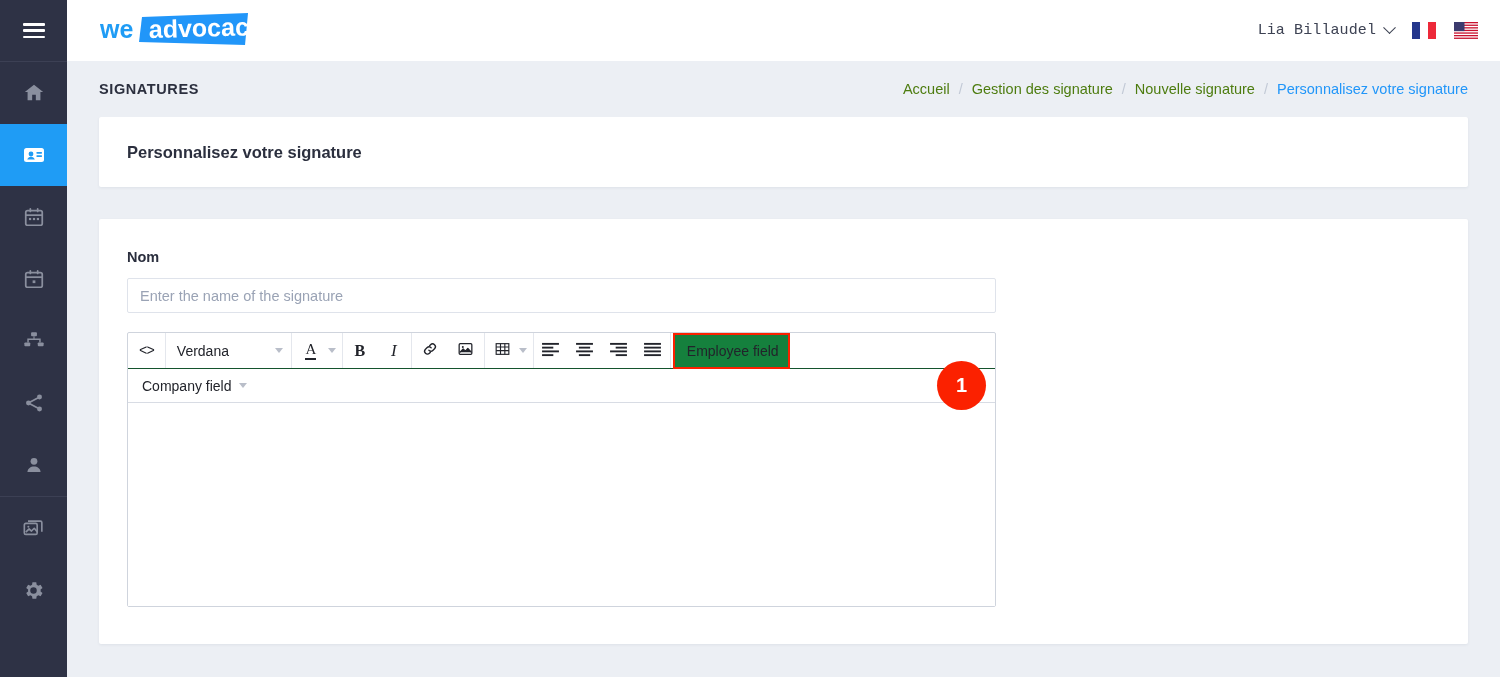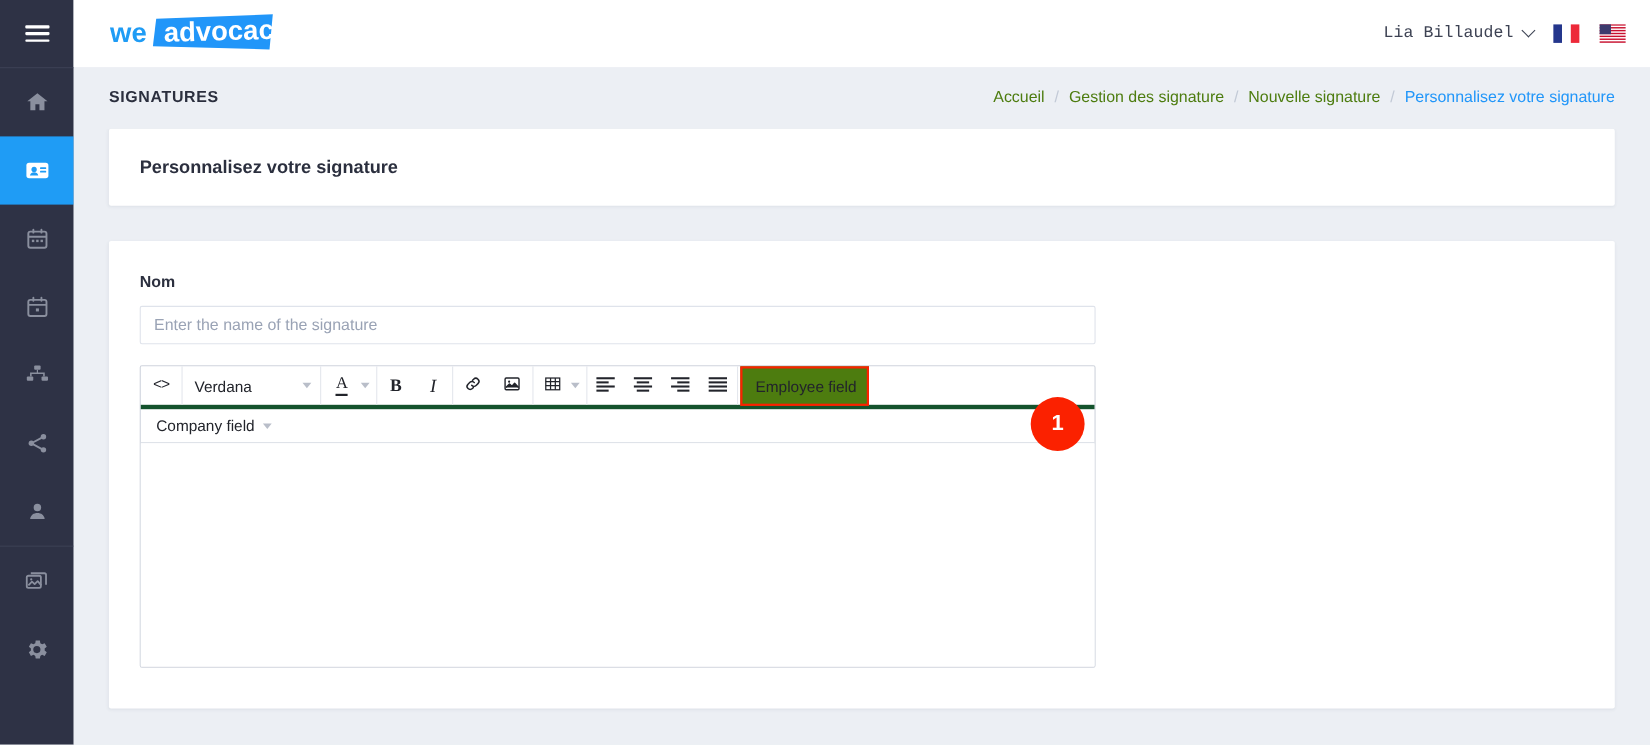--- a/index.html
+++ b/index.html
@@ -81,21 +81,21 @@
     padding: 0 12px; font-size: 14.5px; color: #701a75;
     font-family: "Liberation Sans", sans-serif;
     background: #fff; outline: none;
   }
   .text-input::placeholder { color: #9aa3b5; }
 
   
   .editor { width: 869px; margin-top: 19px; border: 1px solid #cfd4dd; border-radius: 2px; background:#fff; }
   .toolbar { border-bottom: 1px solid #d8dce4; }
   .tb-row { display: flex; align-items: stretch; height: 35px; }
-  .tb-row.row2 { height: 34px; border-top: 4px solid #14532d; }
+  .tb-row.row2 { height: 34px; border-top: 1px solid #14532d; }
   .tb-group { display: flex; align-items: center; border-right: 1px solid #e4e7ed; padding: 0 0px; }
   .tb-group:last-child { border-right: none; }
   .tb-btn {
     min-width: 30px; height: 33px; display: flex; align-items: center; justify-content: center;
     cursor: pointer; color: #22242b; font-size: 13px;
   }
   .tb-select {
     display: flex; align-items: center; justify-content: space-between;
     height: 33px; padding: 0 8px 0 11px; cursor: pointer;
     font-size: 14px; color: #22242b; white-space: nowrap;
@@ -110,21 +110,21 @@
   .tb-code { font-family: "Liberation Mono", monospace; font-size: 14px; letter-spacing: -1px; padding: 0 11px; }
   .tb-bold { font-weight: bold; font-size: 16px; font-family: "Liberation Serif", serif; }
   .tb-italic { font-style: italic; font-size: 17px; font-family: "Liberation Serif", serif; }
   .tb-a { font-size: 15px; border-bottom: 2.5px solid #22242b; line-height: 1; padding-bottom: 1px; font-family: "Liberation Serif", serif; }
   .align-grp { display: flex; align-items: center; }
   .employee-field {
     position: relative;
     border: 2.5px solid #fb2100;
     height: 36px; display: flex; align-items: center;
     padding: 0 9px 0 12px; margin-left: 2px;
-    font-size: 14px; color: #22242b; cursor: pointer; background: #4d7c0f;
+    font-size: 14px; color: #22242b; cursor: pointer; background: #15803d;
   }
   .tb-row.row2 .tb-select { padding-left: 14px; }
   .editor-body { height: 203px; background: #fff; }
 
   .badge {
     position: absolute;
     width: 49px; height: 49px; border-radius: 50%;
     background: #fb2100;
     color: #fff; font-size: 20px; font-weight: bold;
     display: flex; align-items: center; justify-content: center;

